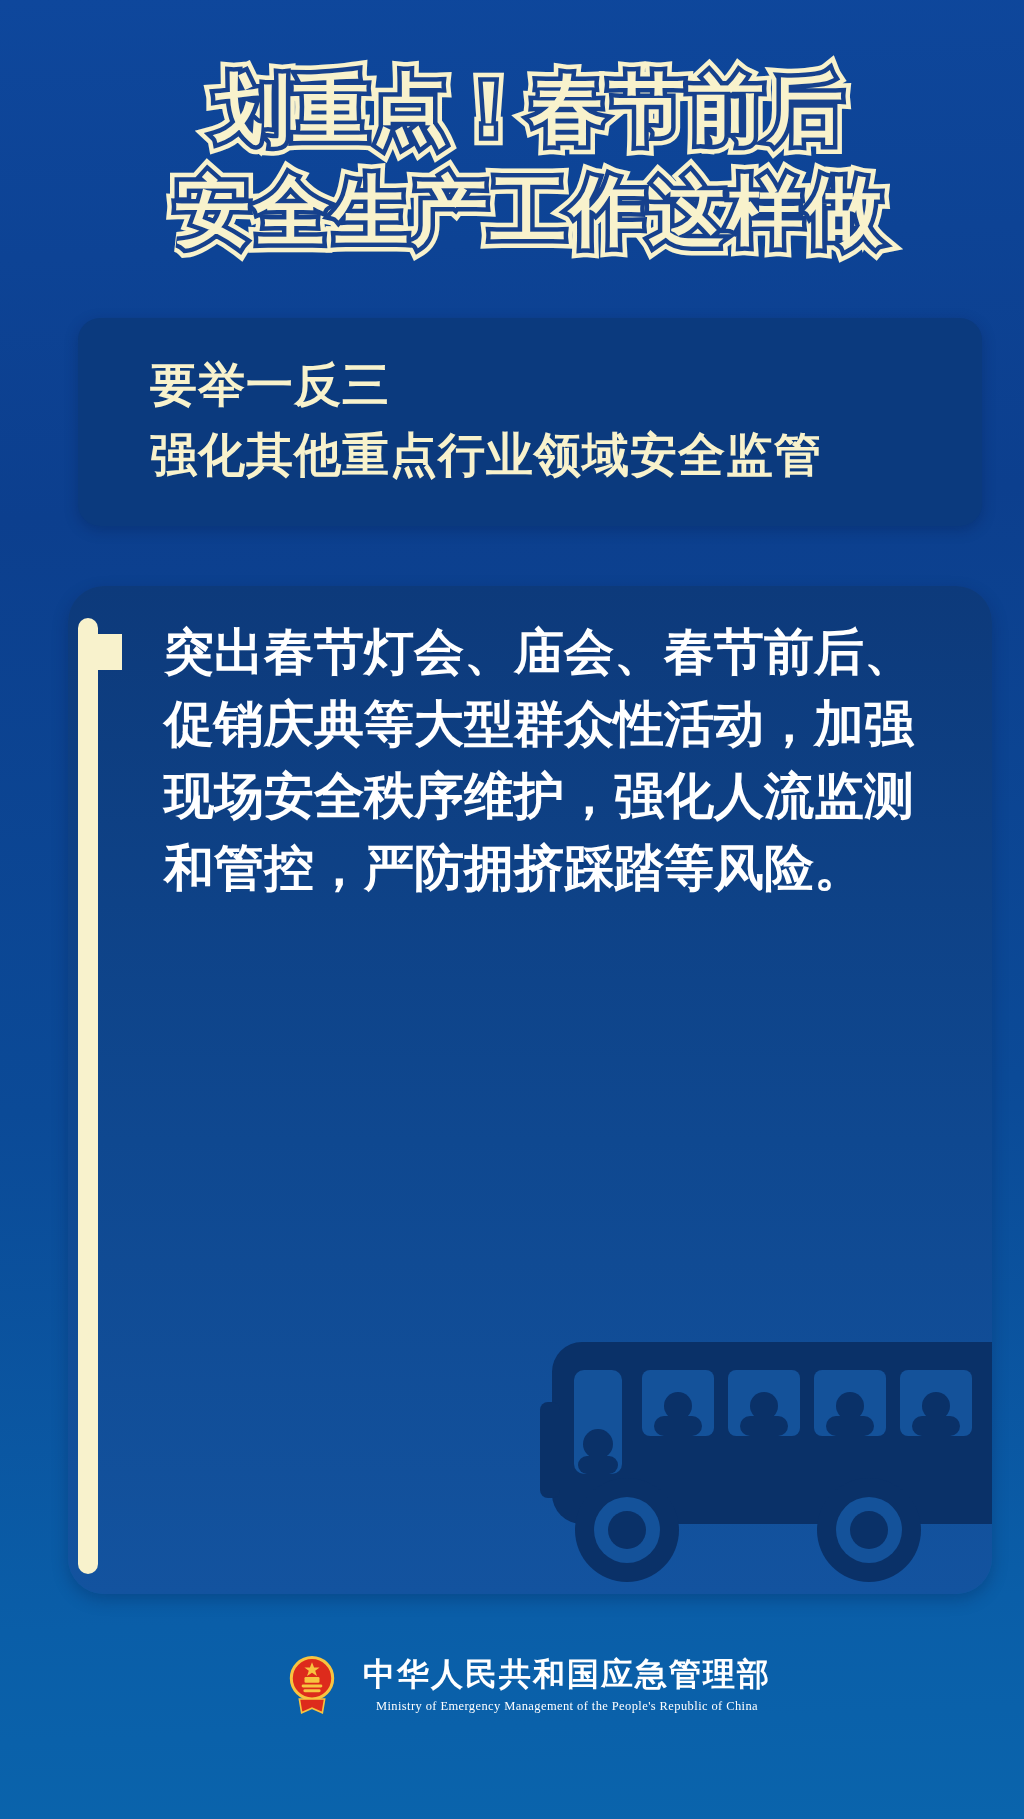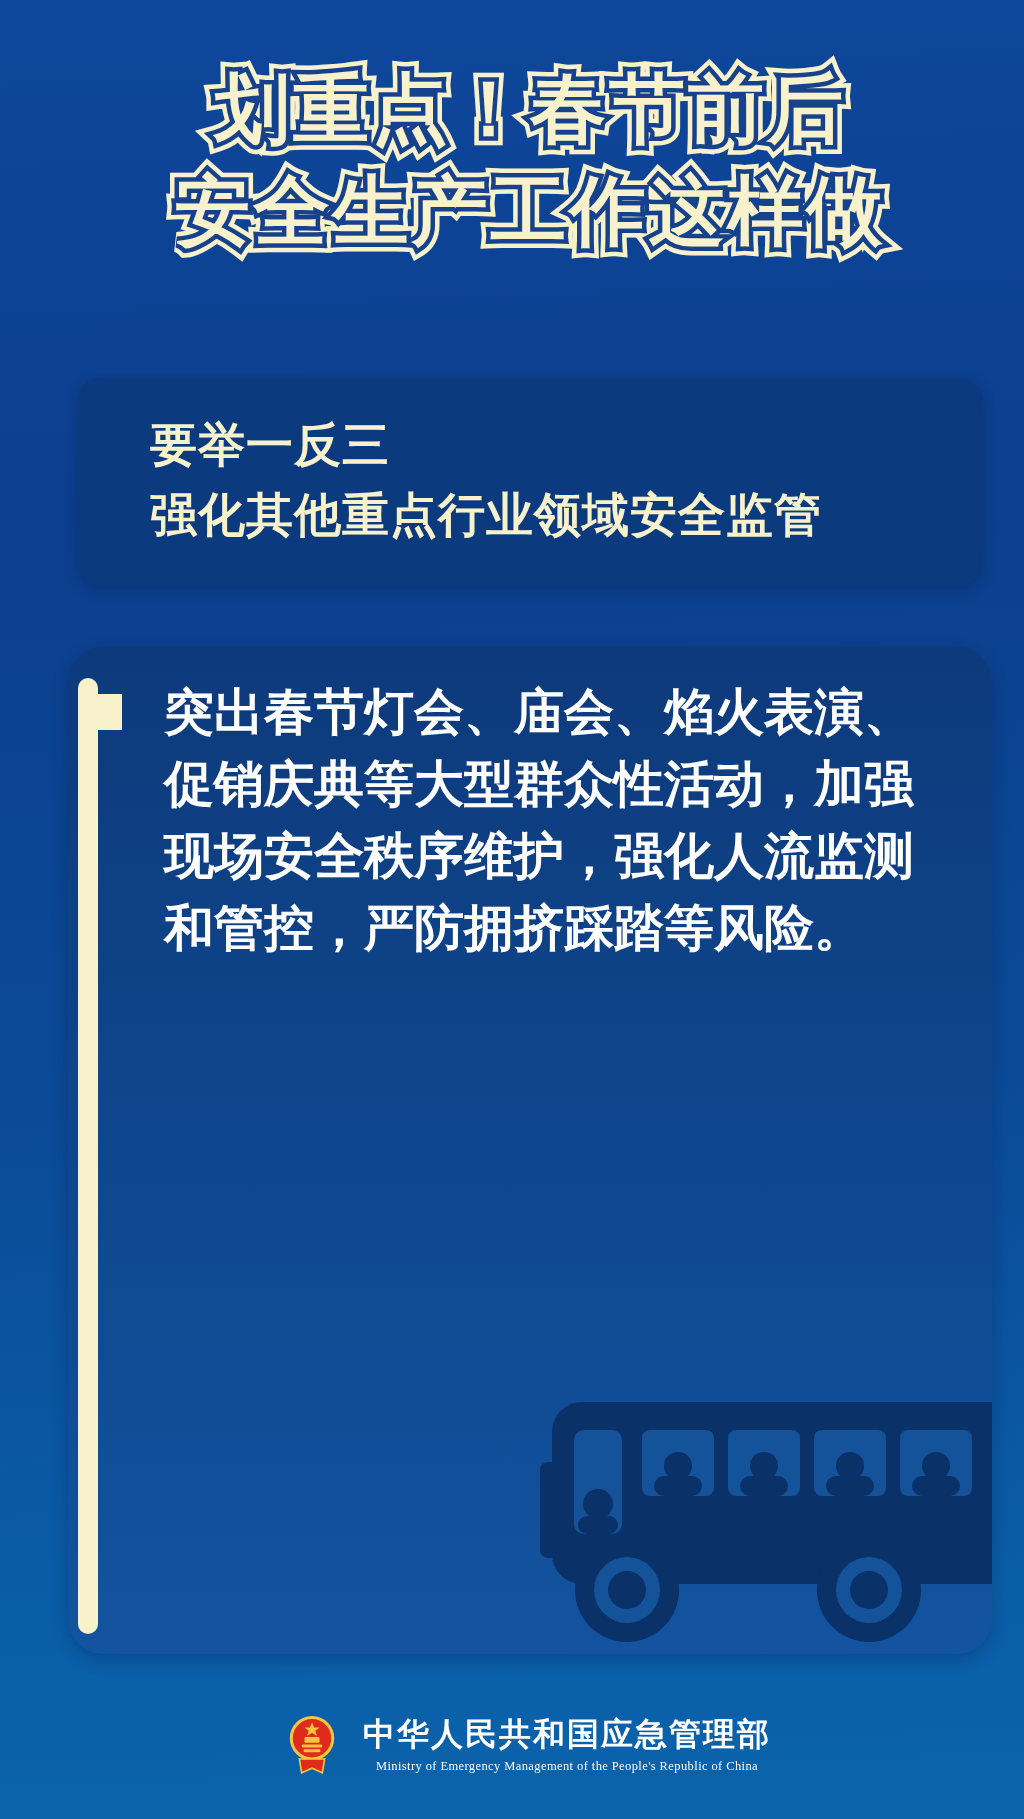--- a/index.html
+++ b/index.html
@@ -14,21 +14,21 @@
   .title-block{padding-top:58px;text-align:center;}
   .title-line{position:relative;height:102px;font-size:76px;font-weight:bold;letter-spacing:3px;line-height:102px;white-space:nowrap;}
   .title-layer{display:block;position:absolute;left:0;right:0;top:0;}
   .title-layer.base{position:relative;}
   .t-outer{color:#f8f2cc;-webkit-text-stroke:18px #f8f2cc;}
   .t-mid{color:#16418d;-webkit-text-stroke:9px #16418d;}
   .t-fill{color:#f8f2cc;}
 
   
   .subtitle-card{
-    margin:116px 60px 0 60px;
+    margin:56px 60px 0 60px;
     background:#0b3a7e;
     border-radius:22px;
     padding:32px 46px 36px 72px;
     box-shadow:0 4px 14px rgba(4,20,60,.25);
   }
   .subtitle-line{color:#f8f2cc;font-size:47px;font-weight:bold;line-height:70px;letter-spacing:1px;}
 
   
   .content-card{
     position:relative;
@@ -125,21 +125,21 @@
       <g>
         <circle cx="339" cy="198" r="52" fill="#0a3168"></circle>
         <circle cx="339" cy="198" r="33" fill="#14529a"></circle>
         <circle cx="339" cy="198" r="19" fill="#0a3168"></circle>
       </g>
     </svg>
 
     <div class="paras">
       <div class="para">
         <span class="bullet"></span>
-        <p class="para-text">突出春节灯会、庙会、焰火表演、促销庆典等大型群众性活动，加强现场安全秩序维护，强化人流监测和管控，严防拥挤踩踏等风险。</p>
+        <p class="para-text">突出春节灯会、庙会、春节前后、促销庆典等大型群众性活动，加强现场安全秩序维护，强化人流监测和管控，严防拥挤踩踏等风险。</p>
       </div>
     </div>
   </section>
 
   <footer class="footer">
     <svg class="emblem" width="46" height="60" viewBox="0 0 40 52" aria-hidden="true">
       <circle cx="20" cy="21" r="18" fill="#dd2b1c" stroke="#f8c43f" stroke-width="2.6"></circle>
       <polygon points="20,7 21.8,11.6 26.6,11.6 22.8,14.4 24.3,19 20,16.2 15.7,19 17.2,14.4 13.4,11.6 18.2,11.6" fill="#f8c43f"></polygon>
       <rect x="13.5" y="20" width="13" height="5" rx="1" fill="#f8c43f"></rect>
       <rect x="11" y="26.5" width="18" height="2.6" rx="1.3" fill="#f8c43f"></rect>

